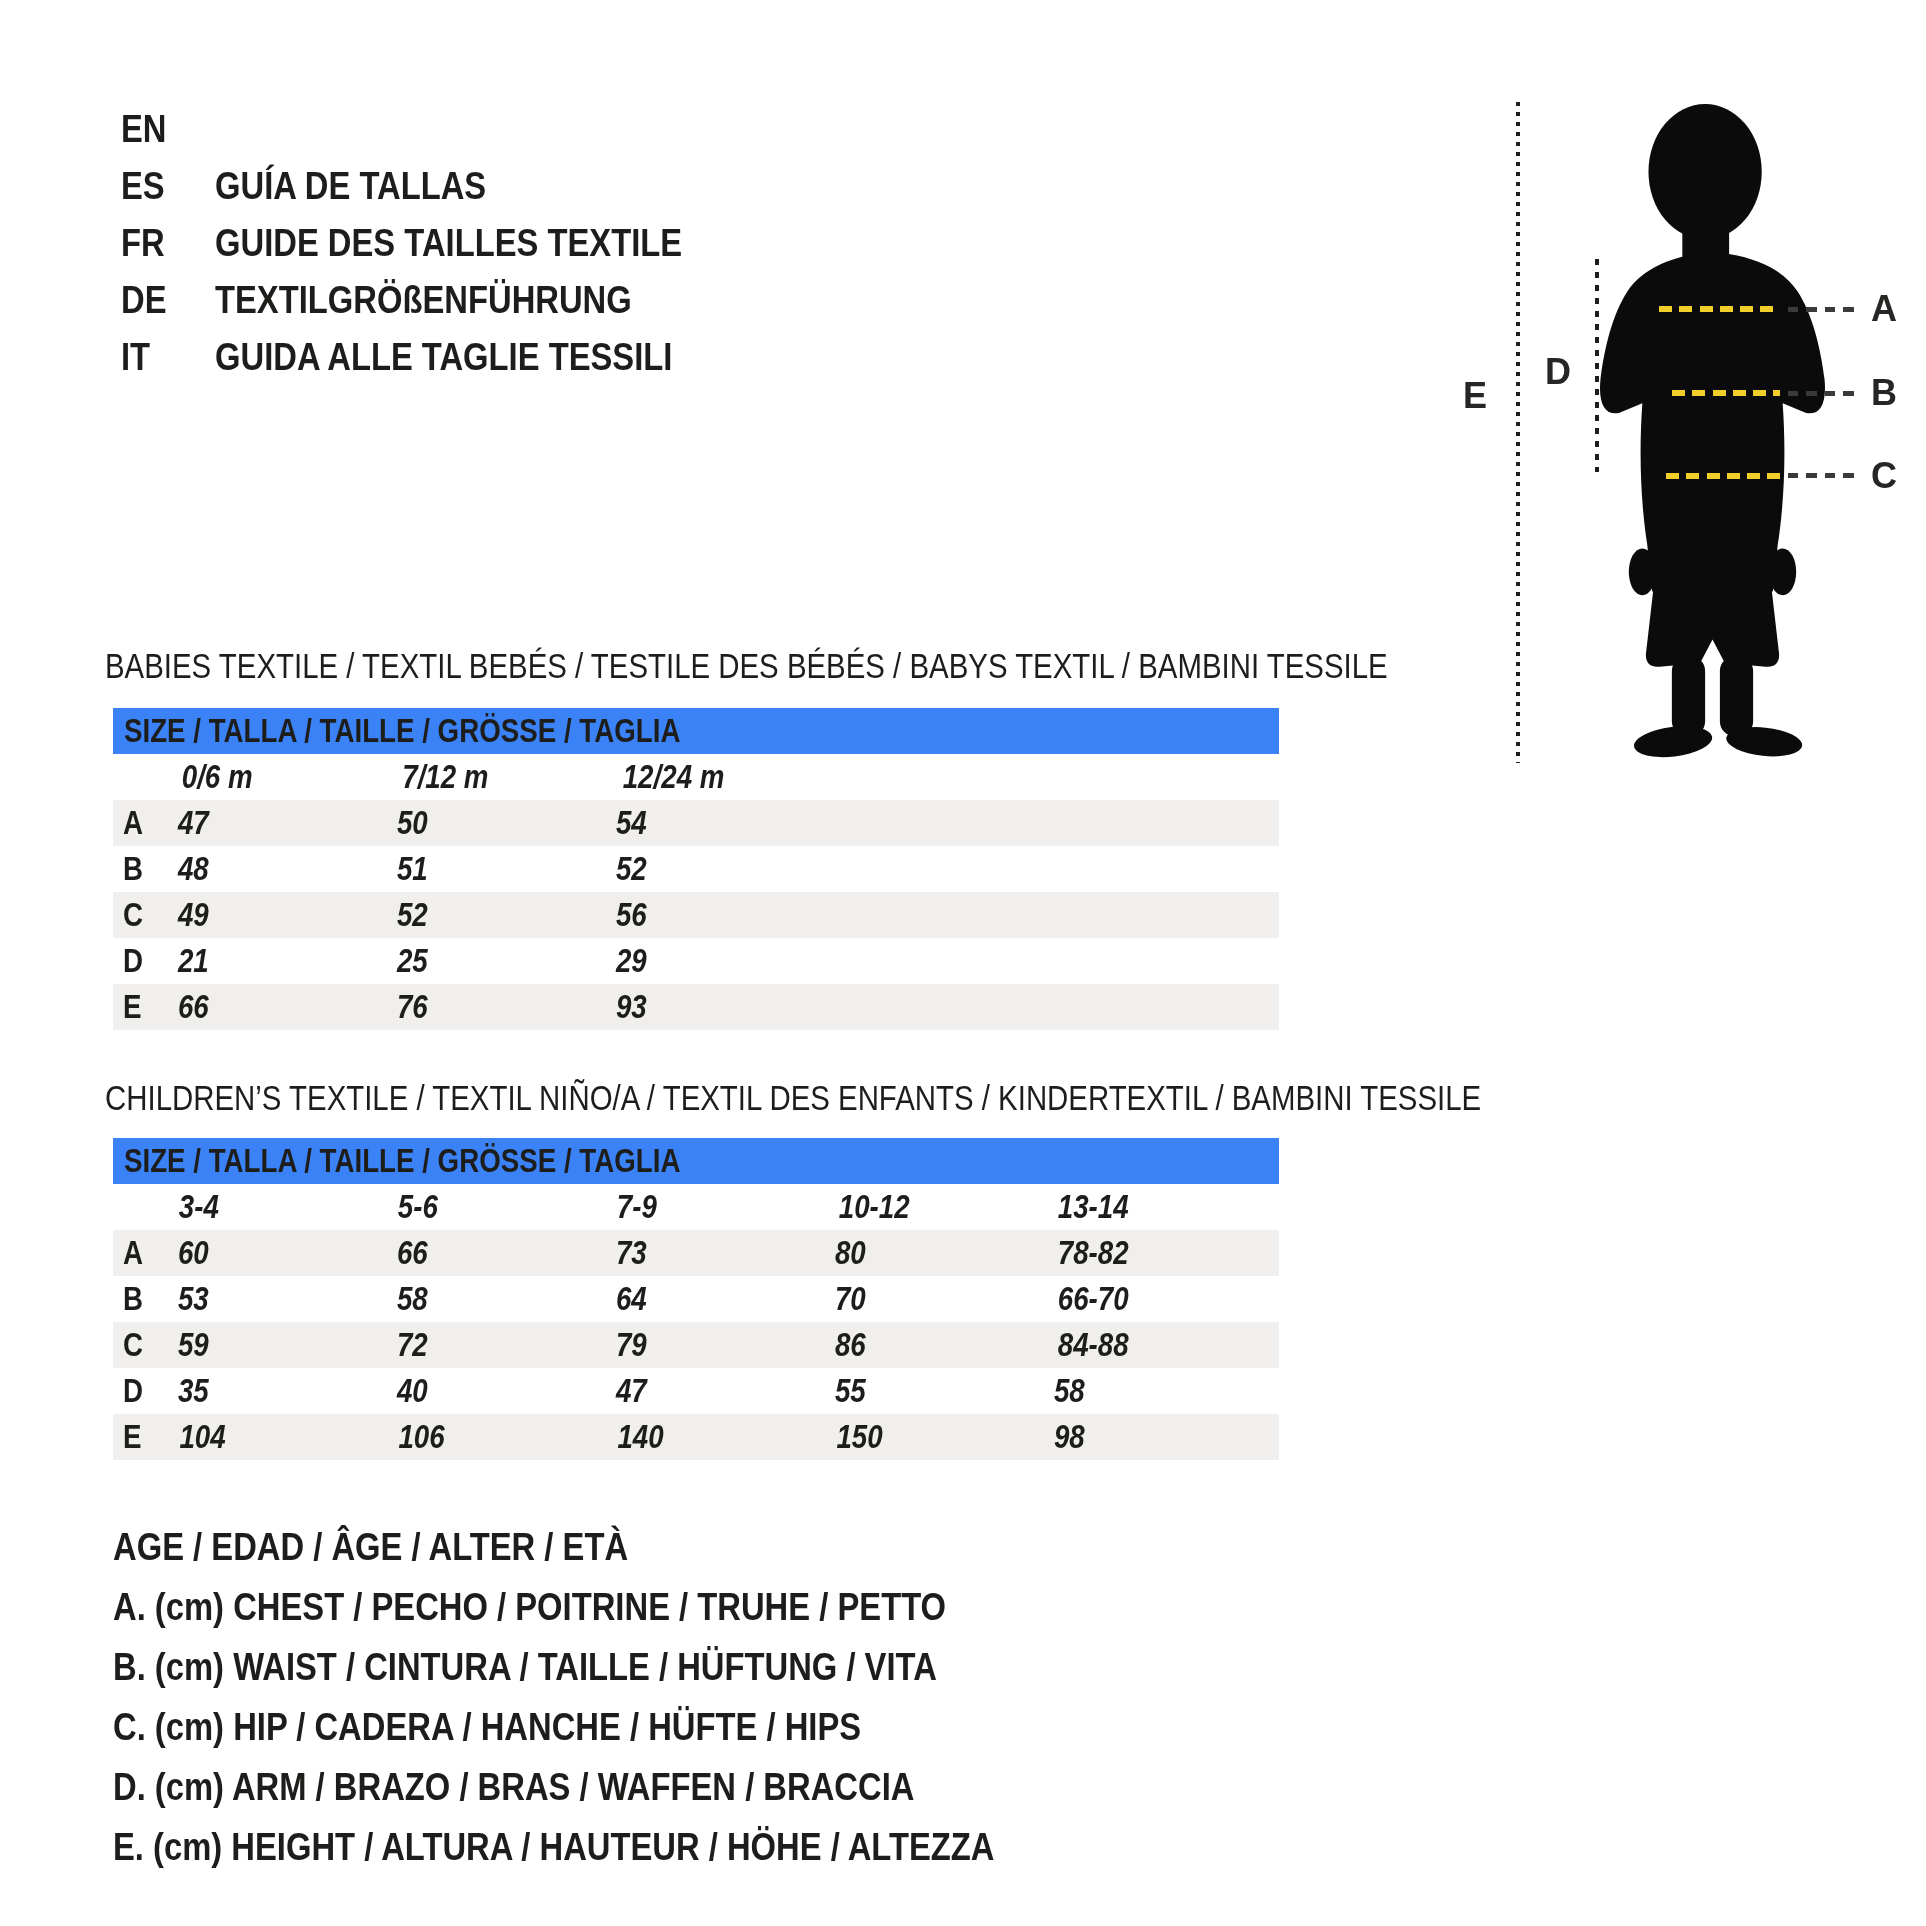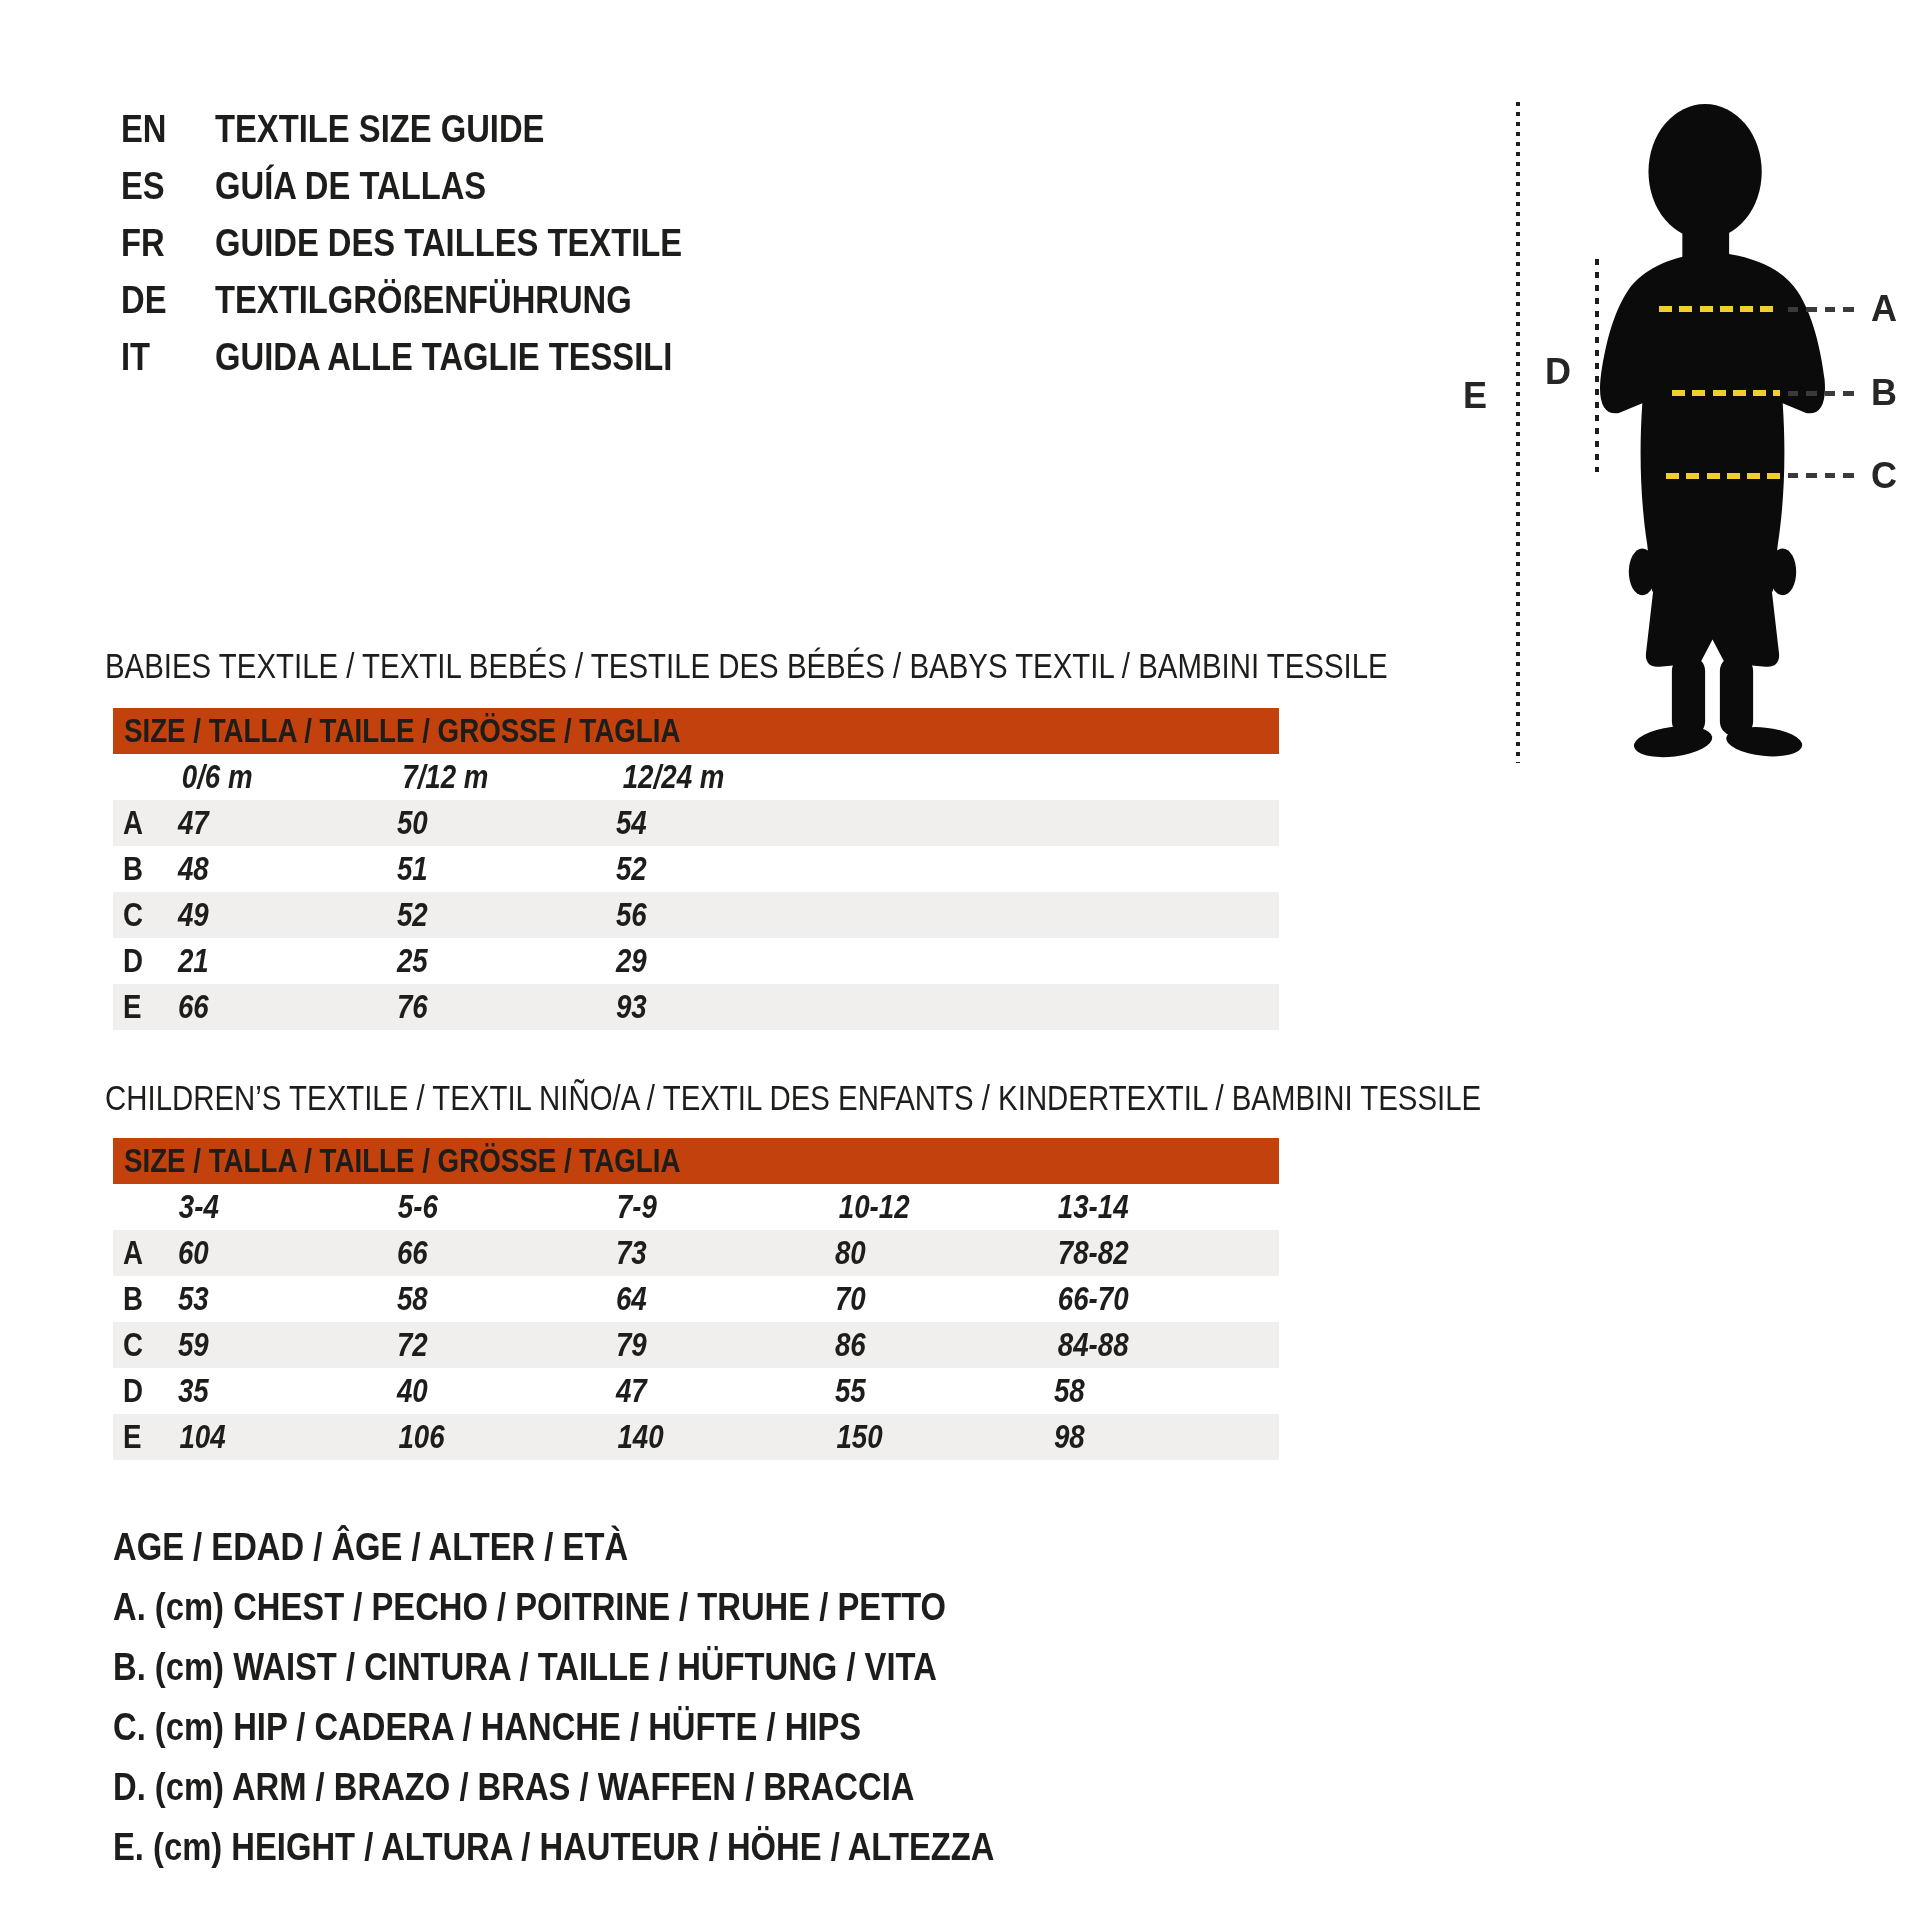--- a/index.html
+++ b/index.html
@@ -24,40 +24,39 @@
     background:repeating-linear-gradient(90deg,var(--yellow) 0 13px,transparent 13px 20.3px);}
   .kdash{position:absolute;height:5px;width:72px;left:1746px;z-index:3;
     background:repeating-linear-gradient(90deg,#3a3a38 0 10.5px,transparent 10.5px 18.5px);}
   .silhouette{position:absolute;left:1540px;top:99px;width:277px;height:665px;z-index:1;}
 
   
   .section-title{position:absolute;left:63px;font-size:35px;font-weight:normal;white-space:nowrap;}
 
   
   .size-table{position:absolute;left:71px;width:1166px;font-size:33px;font-weight:bold;}
-  .table-bar{height:46px;background:#c2410c;display:flex;align-items:center;padding-left:11px;box-sizing:border-box;}
+  .table-bar{height:46px;background:#3b82f6;display:flex;align-items:center;padding-left:11px;box-sizing:border-box;}
   .table-row{height:46px;display:flex;align-items:center;}
   .table-row.stripe{background:#f0efee;}
   .cell-label{width:62px;padding-left:10px;box-sizing:border-box;}
   .cell-spacer{width:62px;}
   .cell{width:219px;display:flex;align-items:center;font-style:italic;}
 
   
   .legend{position:absolute;left:71px;top:1517px;font-size:39px;font-weight:bold;}
   .legend-row{height:60px;display:flex;align-items:center;white-space:nowrap;}
 </style>
 </head>
 <body>
 
 <div class="canvas" style="--yellow:#F2CE2B;">
 
   <div class="lang-block">
     <div class="lang-row">
       <span class="lang-code"><span class="cond">EN</span></span>
-      <span class="lang-title"><span class="cond">TEXTILE SIZE GUIDE</span></span>
     </div>
     <div class="lang-row">
       <span class="lang-code"><span class="cond">ES</span></span>
       <span class="lang-title"><span class="cond">GUÍA DE TALLAS</span></span>
     </div>
     <div class="lang-row">
       <span class="lang-code"><span class="cond">FR</span></span>
       <span class="lang-title"><span class="cond">GUIDE DES TAILLES TEXTILE</span></span>
     </div>
     <div class="lang-row">

